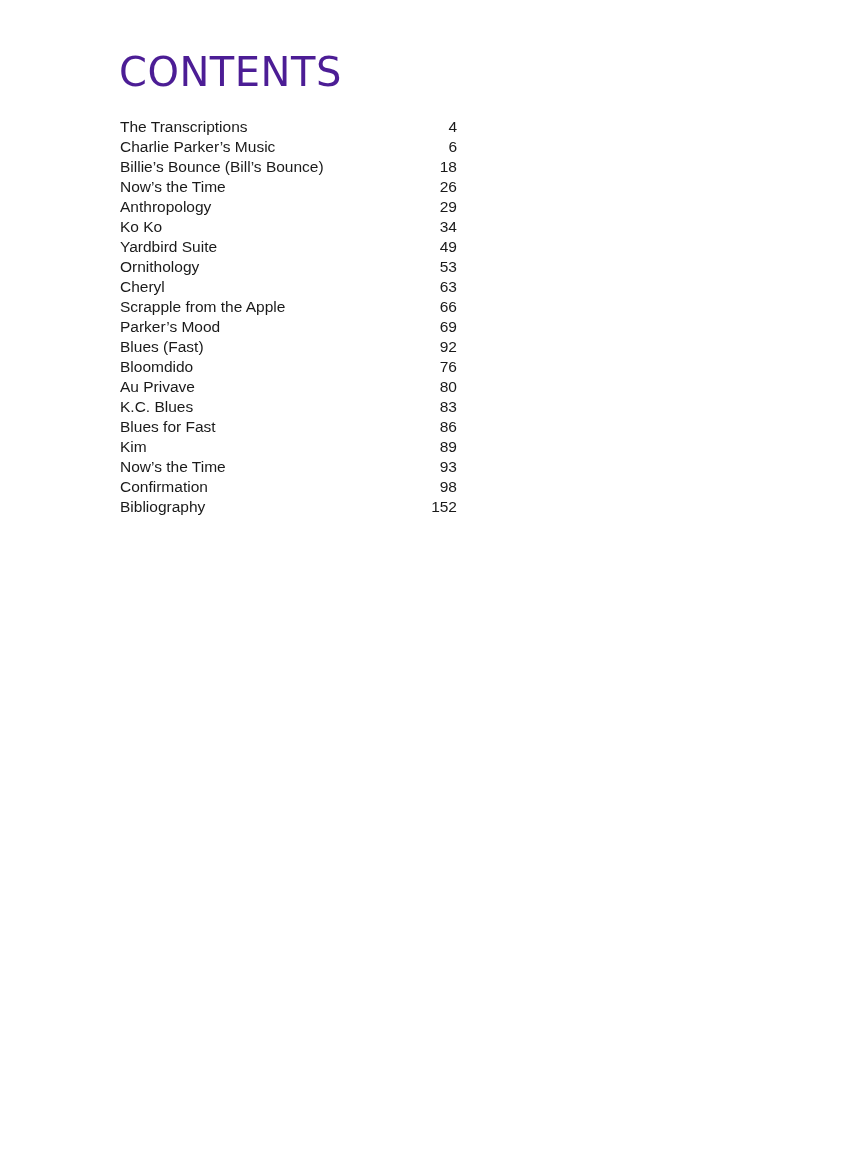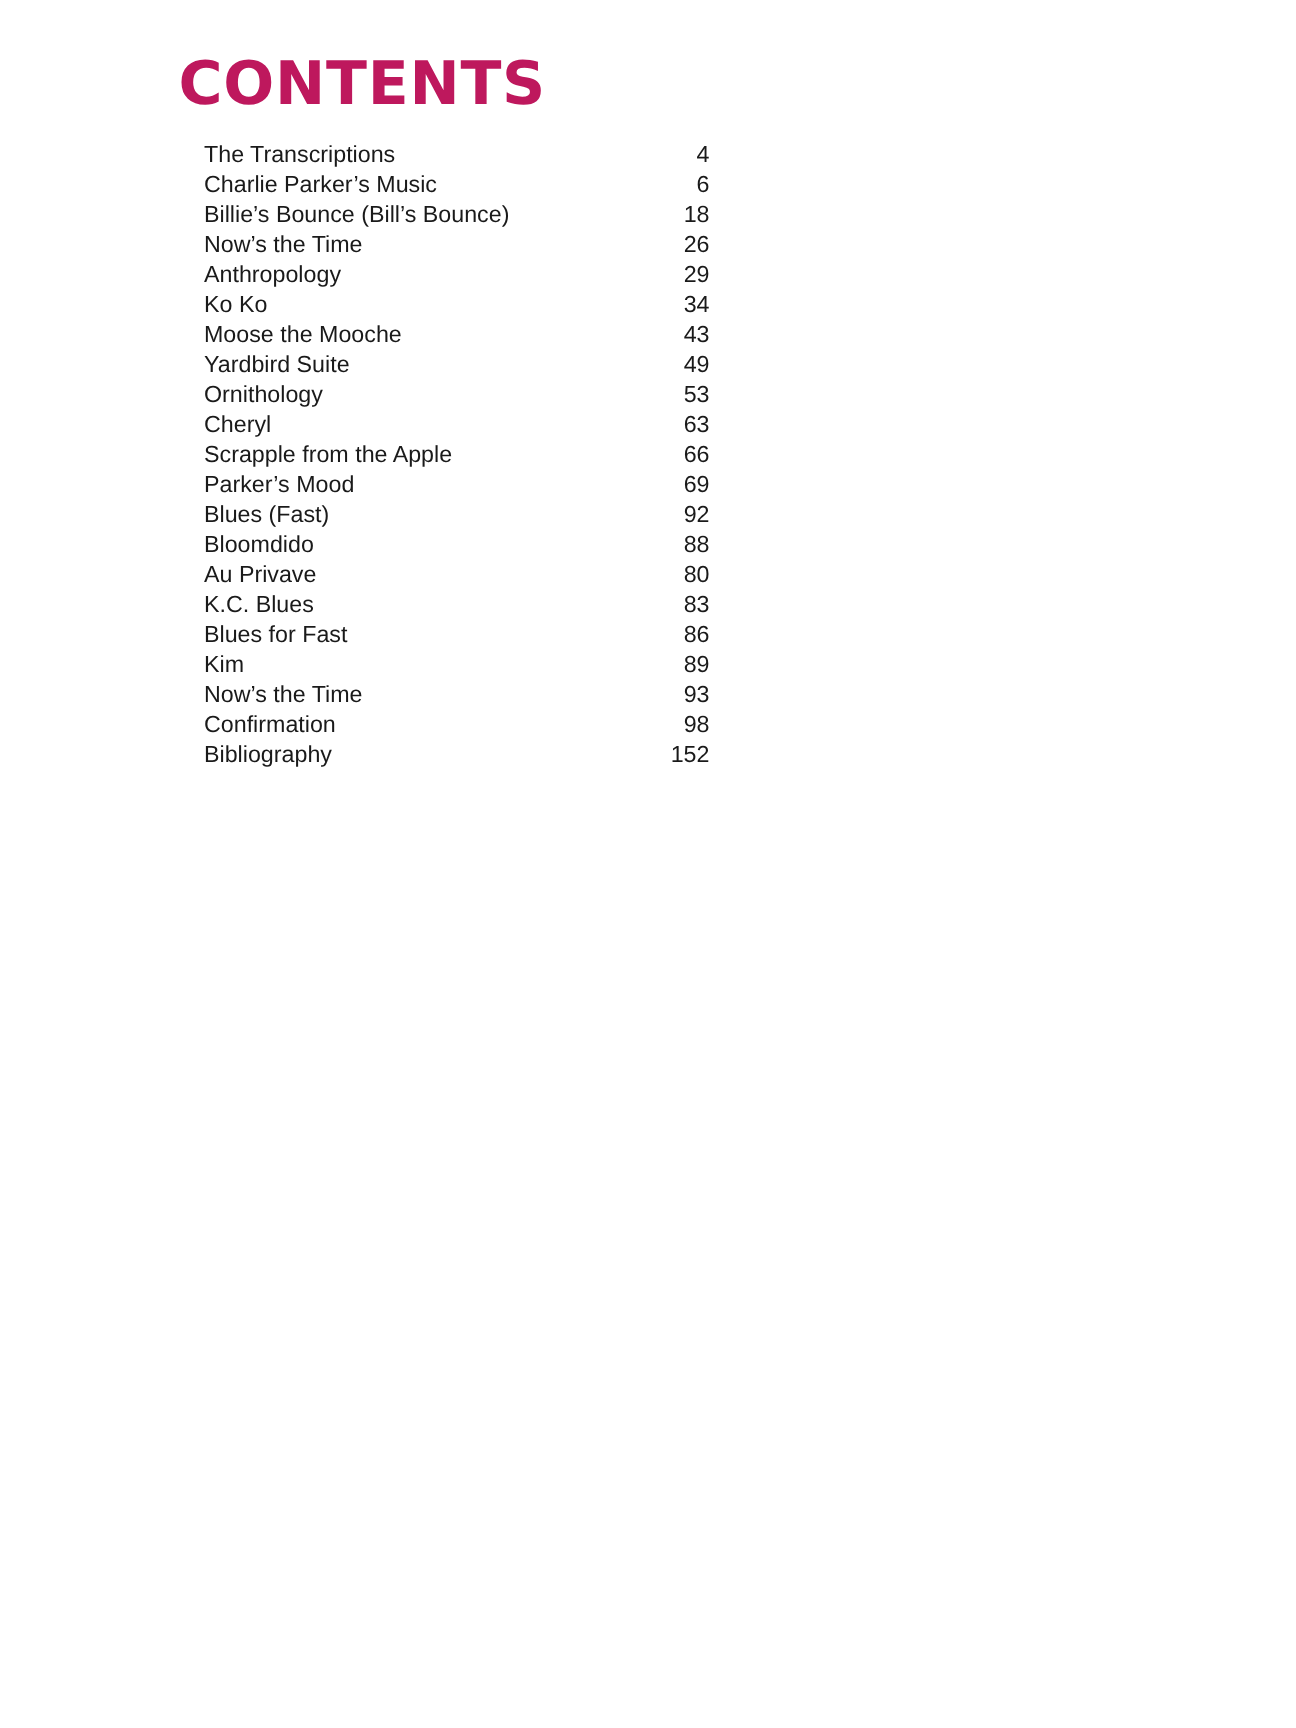--- a/index.html
+++ b/index.html
@@ -12,35 +12,34 @@
   }
   .doc-page {
     position: relative;
     width: 864px;
     height: 1152px;
     background: #ffffff;
   }
   .contents-title {
     position: absolute;
     left: 119px;
-    top: 36px;
+    top: 52px;
     font-family: "DejaVu Sans", "Liberation Sans", sans-serif;
-    font-weight: 700;
+    font-weight: 400;
     font-size: 40px;
     line-height: 1;
     letter-spacing: 0.5px;
-    color: #be185d;
+    color: #4c1d95;
     white-space: nowrap;
   }
   .toc-list {
     position: absolute;
     left: 120px;
-    top: 94px;
+    top: 117px;
     width: 337px;
-    margin-left: 16px;
   }
   .toc-row {
     display: flex;
     justify-content: space-between;
     align-items: baseline;
     font-size: 15.5px;
     line-height: 20px;
     color: #1a1a1a;
   }
   .toc-entry-title {
@@ -77,24 +76,20 @@
       </div>
       <div class="toc-row">
         <span class="toc-entry-title">Anthropology</span>
         <span class="toc-entry-page">29</span>
       </div>
       <div class="toc-row">
         <span class="toc-entry-title">Ko Ko</span>
         <span class="toc-entry-page">34</span>
       </div>
       <div class="toc-row">
-        <span class="toc-entry-title">Moose the Mooche</span>
-        <span class="toc-entry-page">43</span>
-      </div>
-      <div class="toc-row">
         <span class="toc-entry-title">Yardbird Suite</span>
         <span class="toc-entry-page">49</span>
       </div>
       <div class="toc-row">
         <span class="toc-entry-title">Ornithology</span>
         <span class="toc-entry-page">53</span>
       </div>
       <div class="toc-row">
         <span class="toc-entry-title">Cheryl</span>
         <span class="toc-entry-page">63</span>
@@ -106,21 +101,21 @@
       <div class="toc-row">
         <span class="toc-entry-title">Parker’s Mood</span>
         <span class="toc-entry-page">69</span>
       </div>
       <div class="toc-row">
         <span class="toc-entry-title">Blues (Fast)</span>
         <span class="toc-entry-page">92</span>
       </div>
       <div class="toc-row">
         <span class="toc-entry-title">Bloomdido</span>
-        <span class="toc-entry-page">88</span>
+        <span class="toc-entry-page">76</span>
       </div>
       <div class="toc-row">
         <span class="toc-entry-title">Au Privave</span>
         <span class="toc-entry-page">80</span>
       </div>
       <div class="toc-row">
         <span class="toc-entry-title">K.C. Blues</span>
         <span class="toc-entry-page">83</span>
       </div>
       <div class="toc-row">

